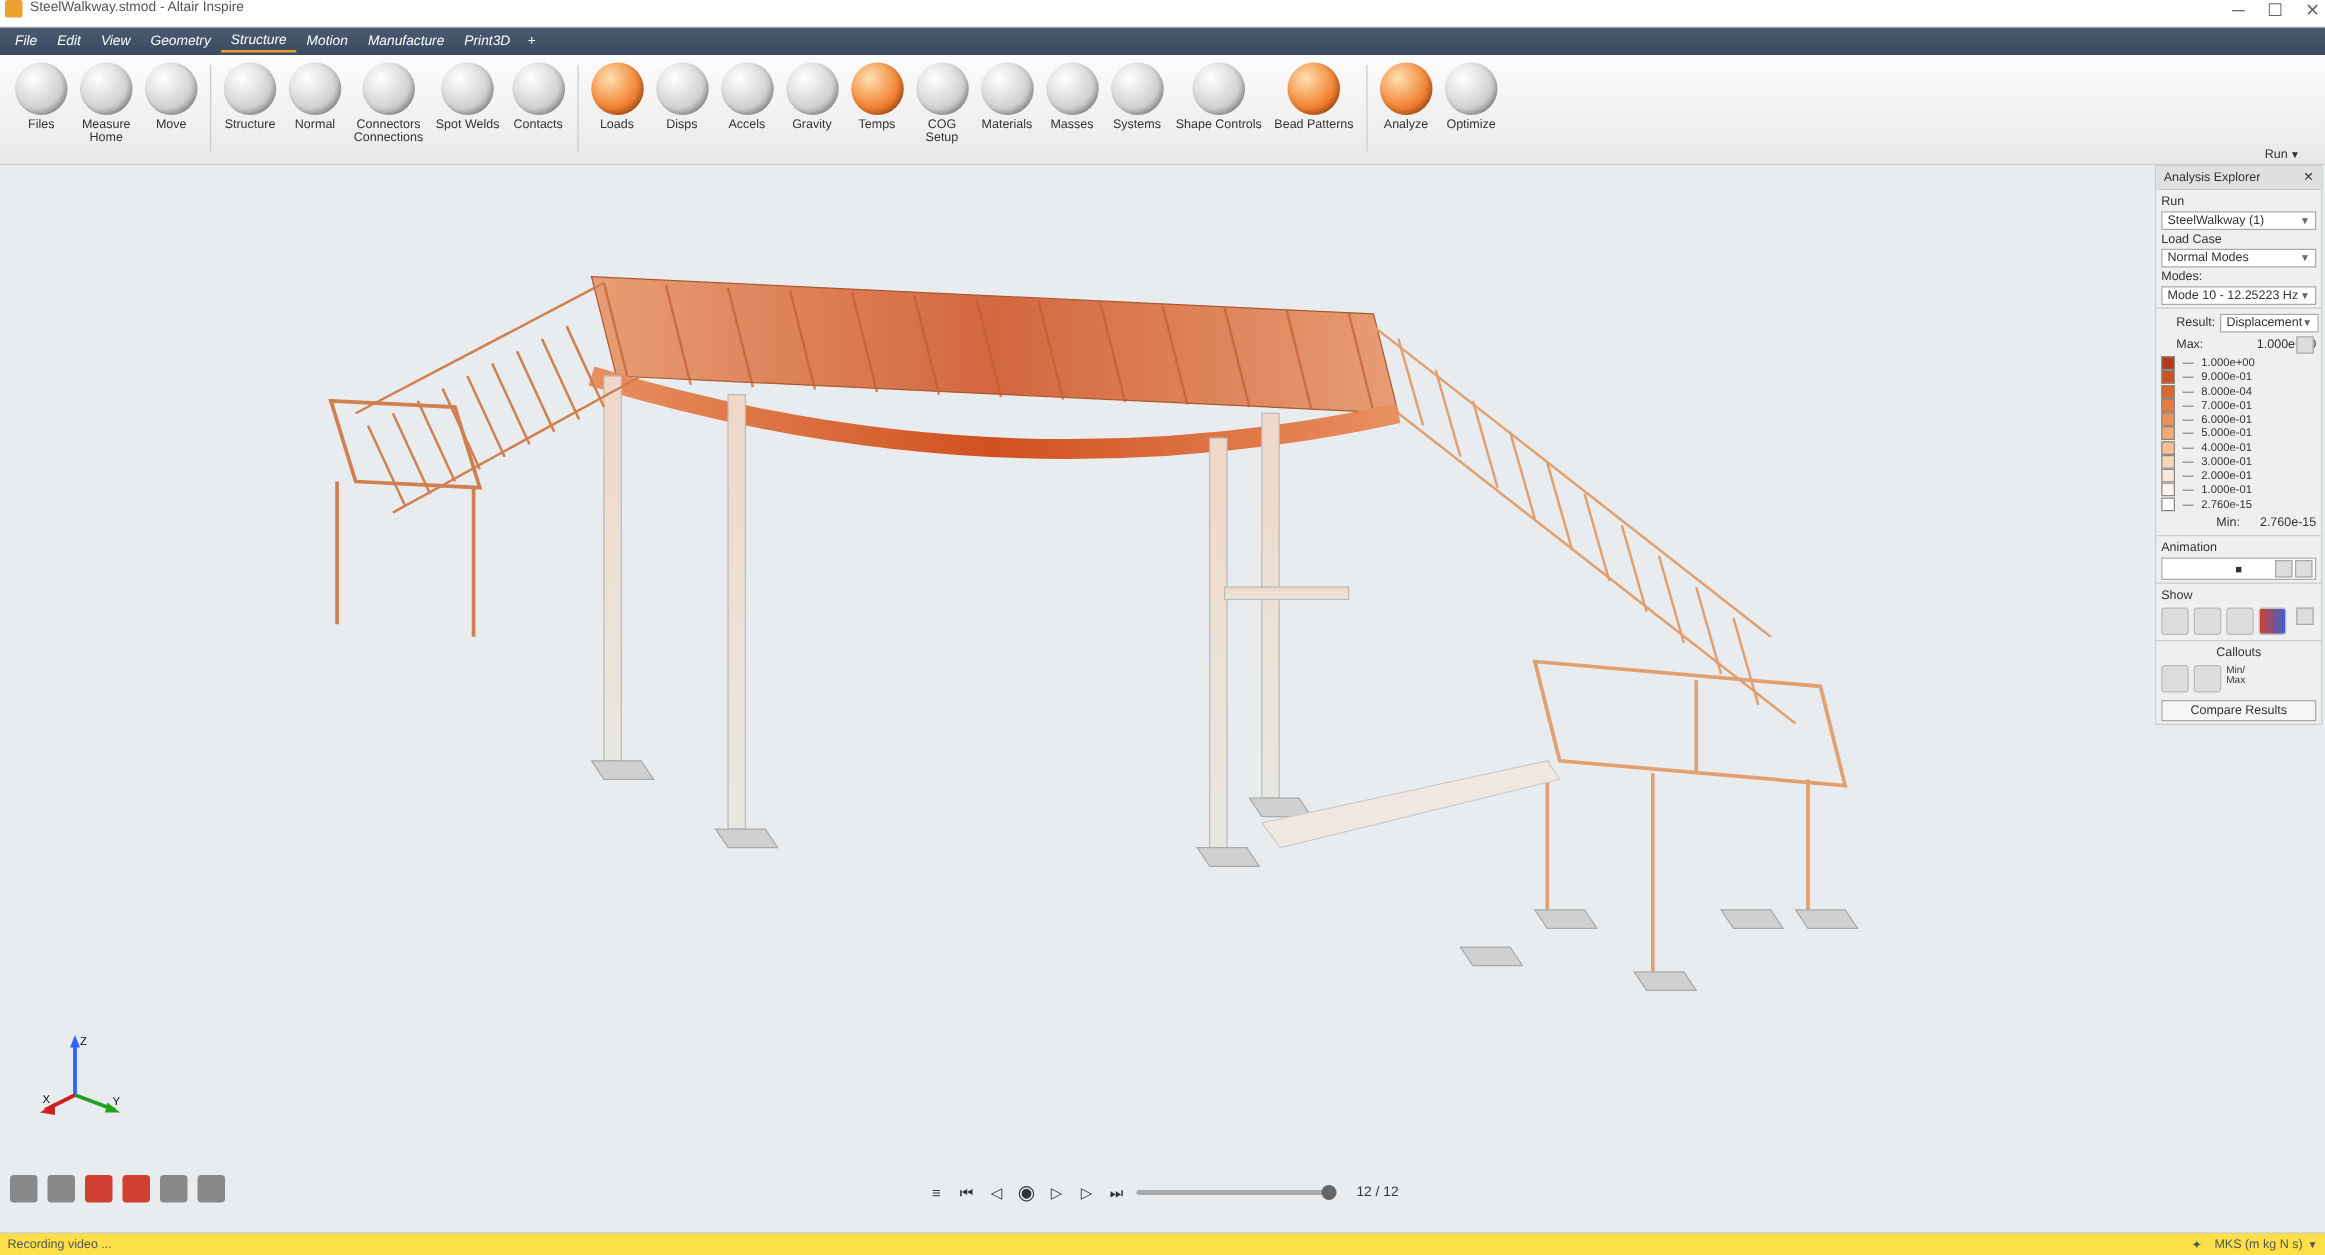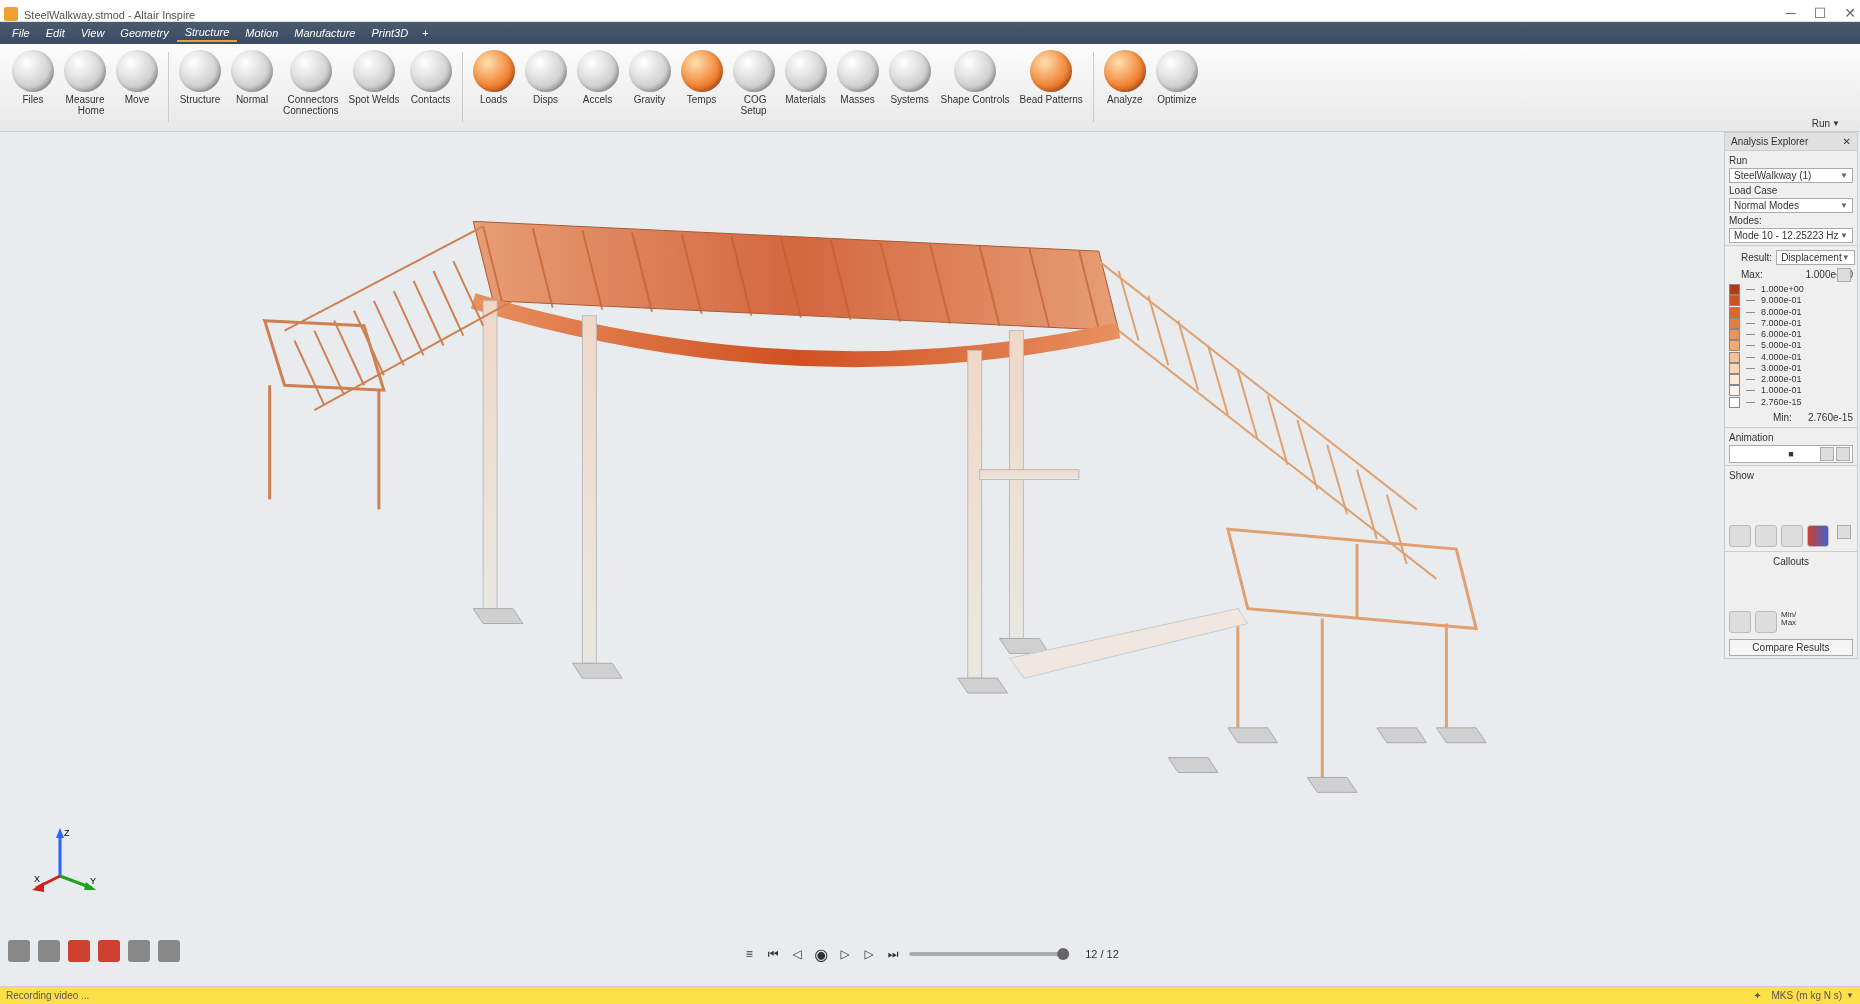--- a/index.html
+++ b/index.html
@@ -1,30 +1,30 @@
 <!DOCTYPE html>
 <html><head>
 <meta charset="utf-8">
 <style>
 * { margin: 0; padding: 0; box-sizing: border-box; font-family: "Segoe UI", Arial, sans-serif; }
 body { width: 1860px; height: 1004px; background: #f5f5f5; overflow: hidden; font-size: 11px; color: #333; }
-.titlebar { height: 22px; background: #fff; display: flex; align-items: flex-end; padding: 0 4px; border-bottom: 1px solid #e0e0e0; }
+.titlebar { height: 22px; background: #fff; display: flex; align-items: flex-start; padding: 0 4px; border-bottom: 1px solid #e0e0e0; }
 .titlebar .icon { width: 14px; height: 14px; background: #f0a030; border-radius: 2px; margin-right: 6px; }
 .titlebar .title { flex: 1; font-size: 11px; color: #555; }
 .winbtns { display: flex; gap: 18px; color: #666; font-size: 14px; }
 .winbtns span { cursor: pointer; }
 .menubar { height: 22px; background: linear-gradient(#4a5a70, #3a4a60); display: flex; align-items: center; padding: 0 4px; }
 .menubar .item { padding: 2px 8px; color: #fff; font-size: 11px; cursor: pointer; font-style: italic; }
 .menubar .item.active { border-bottom: 2px solid #f0a030; }
 .menubar .plus { color: #fff; padding: 0 6px; cursor: pointer; }
 .ribbon { height: 88px; background: linear-gradient(#fcfcfc, #e8e8e8); border-bottom: 1px solid #ccc; display: flex; align-items: flex-start; padding: 4px 8px 0 8px; gap: 2px; position: relative; }
 .rbtn { display: flex; flex-direction: column; align-items: center; cursor: pointer; padding: 2px 4px; }
 .rbtn .ico { width: 42px; height: 42px; border-radius: 50%; background: radial-gradient(circle at 35% 30%, #fff, #d0d0d0 60%, #808080); display: flex; align-items: center; justify-content: center; font-size: 18px; color: #a05020; margin-bottom: 2px; box-shadow: inset -2px -2px 4px rgba(0,0,0,0.2); }
 .rbtn .ico.orange { background: radial-gradient(circle at 35% 30%, #ffe0b0, #f08030 60%, #a04010); color: #fff; }
-.rbtn .lbl { font-size: 10px; color: #333; text-align: right; line-height: 1.1; white-space: pre-line; }
+.rbtn .lbl { font-size: 10px; color: #333; text-align: center; line-height: 1.1; white-space: pre-line; }
 .rsep { width: 1px; background: #ccc; height: 70px; margin: 4px 4px; }
 .run-label { position: absolute; right: 20px; bottom: 2px; font-size: 10px; color: #333; display:flex; align-items:center; gap:2px;}
 .viewport { position: absolute; top: 132px; left: 0; right: 0; bottom: 18px; background: #e8ecef; }
 .model-svg { position: absolute; top: 0; left: 0; width: 100%; height: 100%; }
 .axis-widget { position: absolute; left: 30px; bottom: 90px; width: 70px; height: 70px; }
 .bottom-icons { position: absolute; left: 8px; bottom: 24px; display: flex; gap: 8px; }
 .bottom-icons .bicon { width: 22px; height: 22px; background: #888; border-radius: 3px; cursor: pointer; }
 .timeline { position: absolute; left: 50%; transform: translateX(-50%); bottom: 24px; display: flex; align-items: center; gap: 8px; }
 .timeline .tbtn { width: 16px; height: 16px; display: flex; align-items: center; justify-content: center; cursor: pointer; color: #333; font-size: 12px; }
 .timeline .slider { width: 160px; height: 4px; background: #aaa; border-radius: 2px; position: relative; }
@@ -35,21 +35,21 @@
 .panel .sect { padding: 2px 4px; }
 .panel .slabel { font-size: 10px; color: #333; padding: 2px 0; }
 .panel .dropdown { background: #fff; border: 1px solid #aaa; padding: 1px 4px; font-size: 10px; display: flex; justify-content: space-between; align-items: center; cursor: pointer; }
 .panel .dropdown .arr { font-size: 8px; color: #666; }
 .legend { display: flex; flex-direction: column; padding: 2px 0; }
 .legend-row { display: flex; align-items: center; gap: 6px; font-size: 9px; padding: 0; line-height: 1.25;}
 .legend-row .sw { width: 11px; height: 11px; border: 1px solid #888; }
 .legend-row .tick { color:#555; }
 .panel .row { display: flex; align-items: center; gap: 4px; padding: 2px 0; margin-left: 12px; }
 .panel .btn-wide { background: #f5f5f5; border: 1px solid #aaa; text-align: center; padding: 2px; cursor: pointer; margin: 2px 4px; }
-.panel .iconrow { display:flex; gap:4px; padding:2px 0;margin-top:40px;}
+.panel .iconrow { display:flex; gap:4px; padding:2px 0;}
 .panel .iconrow .picon{ width:22px; height:22px; background:#ddd; border:1px solid #bbb; border-radius:3px; cursor:pointer;}
 .anim-bar{ height:18px; background:#fff; border:1px solid #aaa; display:flex; align-items:center; justify-content:center; position:relative;}
 .statusbar { position: absolute; bottom: 0; left: 0; right: 0; height: 18px; background: #fde047; border-top: 1px solid #ccc; display: flex; align-items: center; padding: 0 6px; font-size: 10px; color: #555; }
 .statusbar .spacer { flex: 1; }
 .side-expand { position:absolute; right:6px; display:flex; gap:2px;}
 .side-expand .sicon{ width:14px;height:14px; background:#ddd; border:1px solid #aaa; cursor:pointer;}
 </style>
 </head>
 <body>
 
@@ -358,21 +358,21 @@
           <span>1.000e+00</span>
         </div>
         <div class="legend-row">
           <div class="sw" style="background: rgb(204, 83, 32);"></div>
           <span class="tick">—</span>
           <span>9.000e-01</span>
         </div>
         <div class="legend-row">
           <div class="sw" style="background: rgb(219, 104, 46);"></div>
           <span class="tick">—</span>
-          <span>8.000e-01</span>
+          <span>8.000e-04</span>
         </div>
         <div class="legend-row">
           <div class="sw" style="background: rgb(230, 125, 63);"></div>
           <span class="tick">—</span>
           <span>7.000e-01</span>
         </div>
         <div class="legend-row">
           <div class="sw" style="background: rgb(237, 147, 87);"></div>
           <span class="tick">—</span>
           <span>6.000e-01</span>

